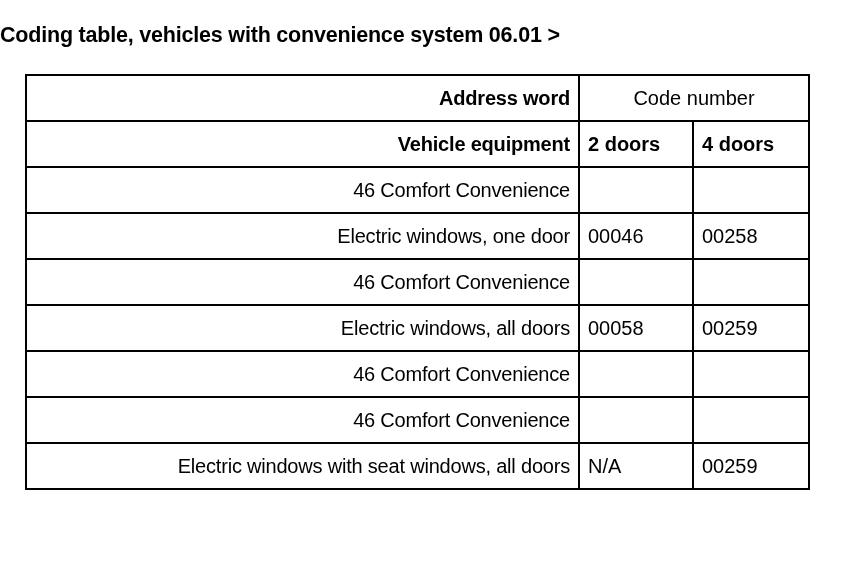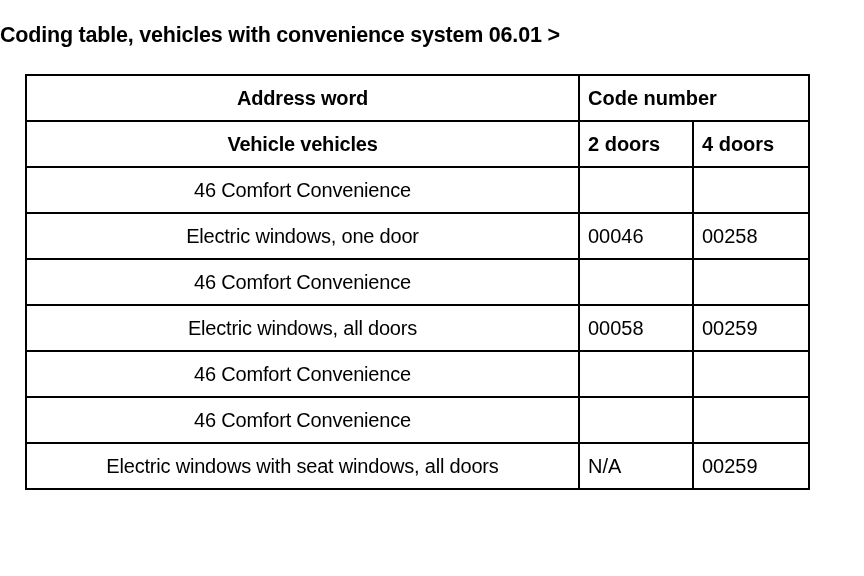--- a/index.html
+++ b/index.html
@@ -49,31 +49,32 @@
     line-height: 22px;
     vertical-align: middle;
     overflow: hidden;
     white-space: nowrap;
   }
   .col-desc { width: 553px; }
   .col-two  { width: 114px; }
   .col-four { width: 116px; }
 
   td.desc {
-    text-align: center;
+    text-align: right;
     letter-spacing: -0.2px;
     border-radius: 18px;
   }
   td.code {
   }
   td.hdr {
     font-weight: bold;
   }
   td.code-number-merged {
-    font-weight: bold;
+    font-weight: normal;
+    text-align: center;
   }
 </style>
 </head>
 <body>
 
 <div class="page">
 
   <div class="doc-title">Coding table, vehicles with convenience system 06.01 &gt;</div>
 
   <table class="coding-table">
@@ -83,21 +84,21 @@
       <col class="col-four">
     </colgroup>
     <tbody>
 
       <tr>
         <td class="desc hdr">Address word</td>
         <td class="code-number-merged" colspan="2">Code number</td>
       </tr>
 
       <tr>
-        <td class="desc hdr">Vehicle vehicles</td>
+        <td class="desc hdr">Vehicle equipment</td>
         <td class="code hdr">2 doors</td>
         <td class="code hdr">4 doors</td>
       </tr>
 
       <tr>
         <td class="desc">46 Comfort Convenience</td>
         <td class="code"></td>
         <td class="code"></td>
       </tr>
 

